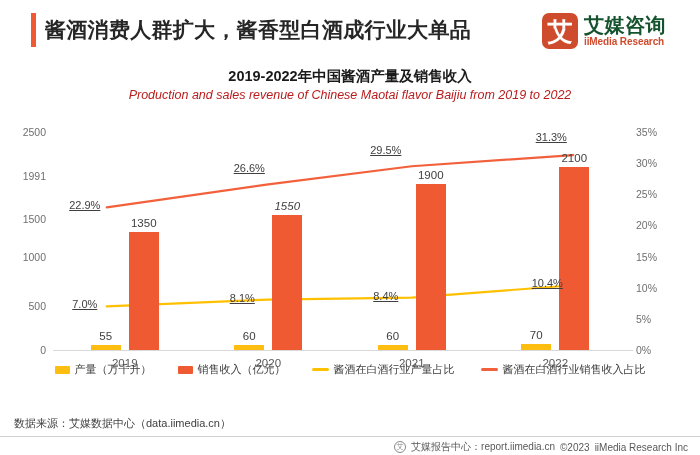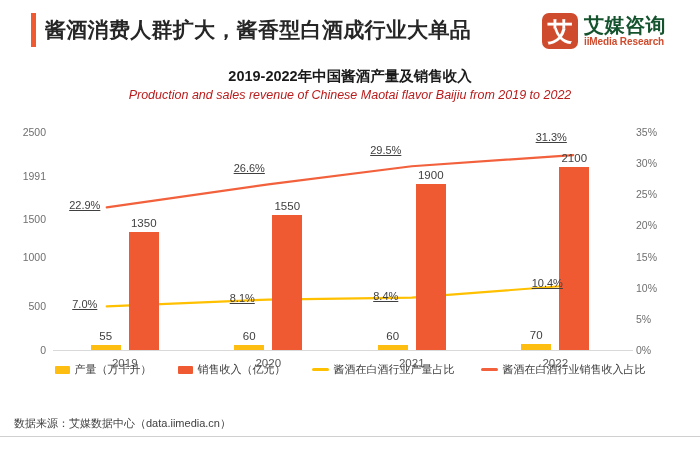--- a/index.html
+++ b/index.html
@@ -281,21 +281,21 @@
         <div class="bar-label" style="left: 52.75px; bottom: 7.796px;">55</div>
         <div class="bar bar-prod" style="left: 181.25px; width: 30px; height: 5.232px; background: rgb(253, 190, 17);"></div>
         <div class="bar-label" style="left: 196.25px; bottom: 8.232px;">60</div>
         <div class="bar bar-prod" style="left: 324.75px; width: 30px; height: 5.232px; background: rgb(253, 190, 17);"></div>
         <div class="bar-label" style="left: 339.75px; bottom: 8.232px;">60</div>
         <div class="bar bar-prod" style="left: 468.25px; width: 30px; height: 6.104px; background: rgb(253, 190, 17);"></div>
         <div class="bar-label" style="left: 483.25px; bottom: 9.104px; margin-top: 11px;">70</div>
         <div class="bar bar-rev" style="left: 75.75px; width: 30px; height: 117.72px; background: rgb(240, 90, 51);"></div>
         <div class="bar-label" style="left: 90.75px; bottom: 120.72px; text-align: right;">1350</div>
         <div class="bar bar-rev" style="left: 219.25px; width: 30px; height: 135.16px; background: rgb(240, 90, 51);"></div>
-        <div class="bar-label" style="left: 234.25px; bottom: 138.16px;">1550</div>
+        <div class="bar-label" style="left: 234.25px; bottom: 138.16px; font-style: italic;">1550</div>
         <div class="bar bar-rev" style="left: 362.75px; width: 30px; height: 165.68px; background: rgb(240, 90, 51);"></div>
         <div class="bar-label" style="left: 377.75px; bottom: 168.68px;">1900</div>
         <div class="bar bar-rev" style="left: 506.25px; width: 30px; height: 183.12px; background: rgb(240, 90, 51);"></div>
         <div class="bar-label" style="left: 521.25px; bottom: 186.12px;">2100</div>
         <div class="pt-label" style="left: 31.75px; top: 166.4px;">7.0%</div>
         <div class="pt-label" style="left: 189.25px; top: 159.549px;">8.1%</div>
         <div class="pt-label" style="left: 332.75px; top: 157.68px;">8.4%</div>
         <div class="pt-label" style="left: 494.25px; top: 145.223px;">10.4%</div>
         <div class="pt-label" style="left: 31.75px; top: 67.3657px;">22.9%</div>
         <div class="pt-label" style="left: 189.25px; top: 30.32px; margin-left: 7px;">26.6%</div>
@@ -318,13 +318,19 @@
         <span>酱酒在白酒行业产量占比</span>
       </div>
       <div class="legend-item">
         <span class="swatch-line" style="background: rgb(242, 96, 60);"></span>
         <span>酱酒在白酒行业销售收入占比</span>
       </div>
     </div>
 
   <div class="footer-source">数据来源：艾媒数据中心（data.iimedia.cn）</div>
   <div class="footer-rule"></div>
+  <div class="footer-right">
+    <span class="footer-badge">艾</span>
+    <span>艾媒报告中心：report.iimedia.cn</span>
+    <span>©2023</span>
+    <span>iiMedia Research Inc</span>
+  </div>
 </div>
 
 </body></html>

